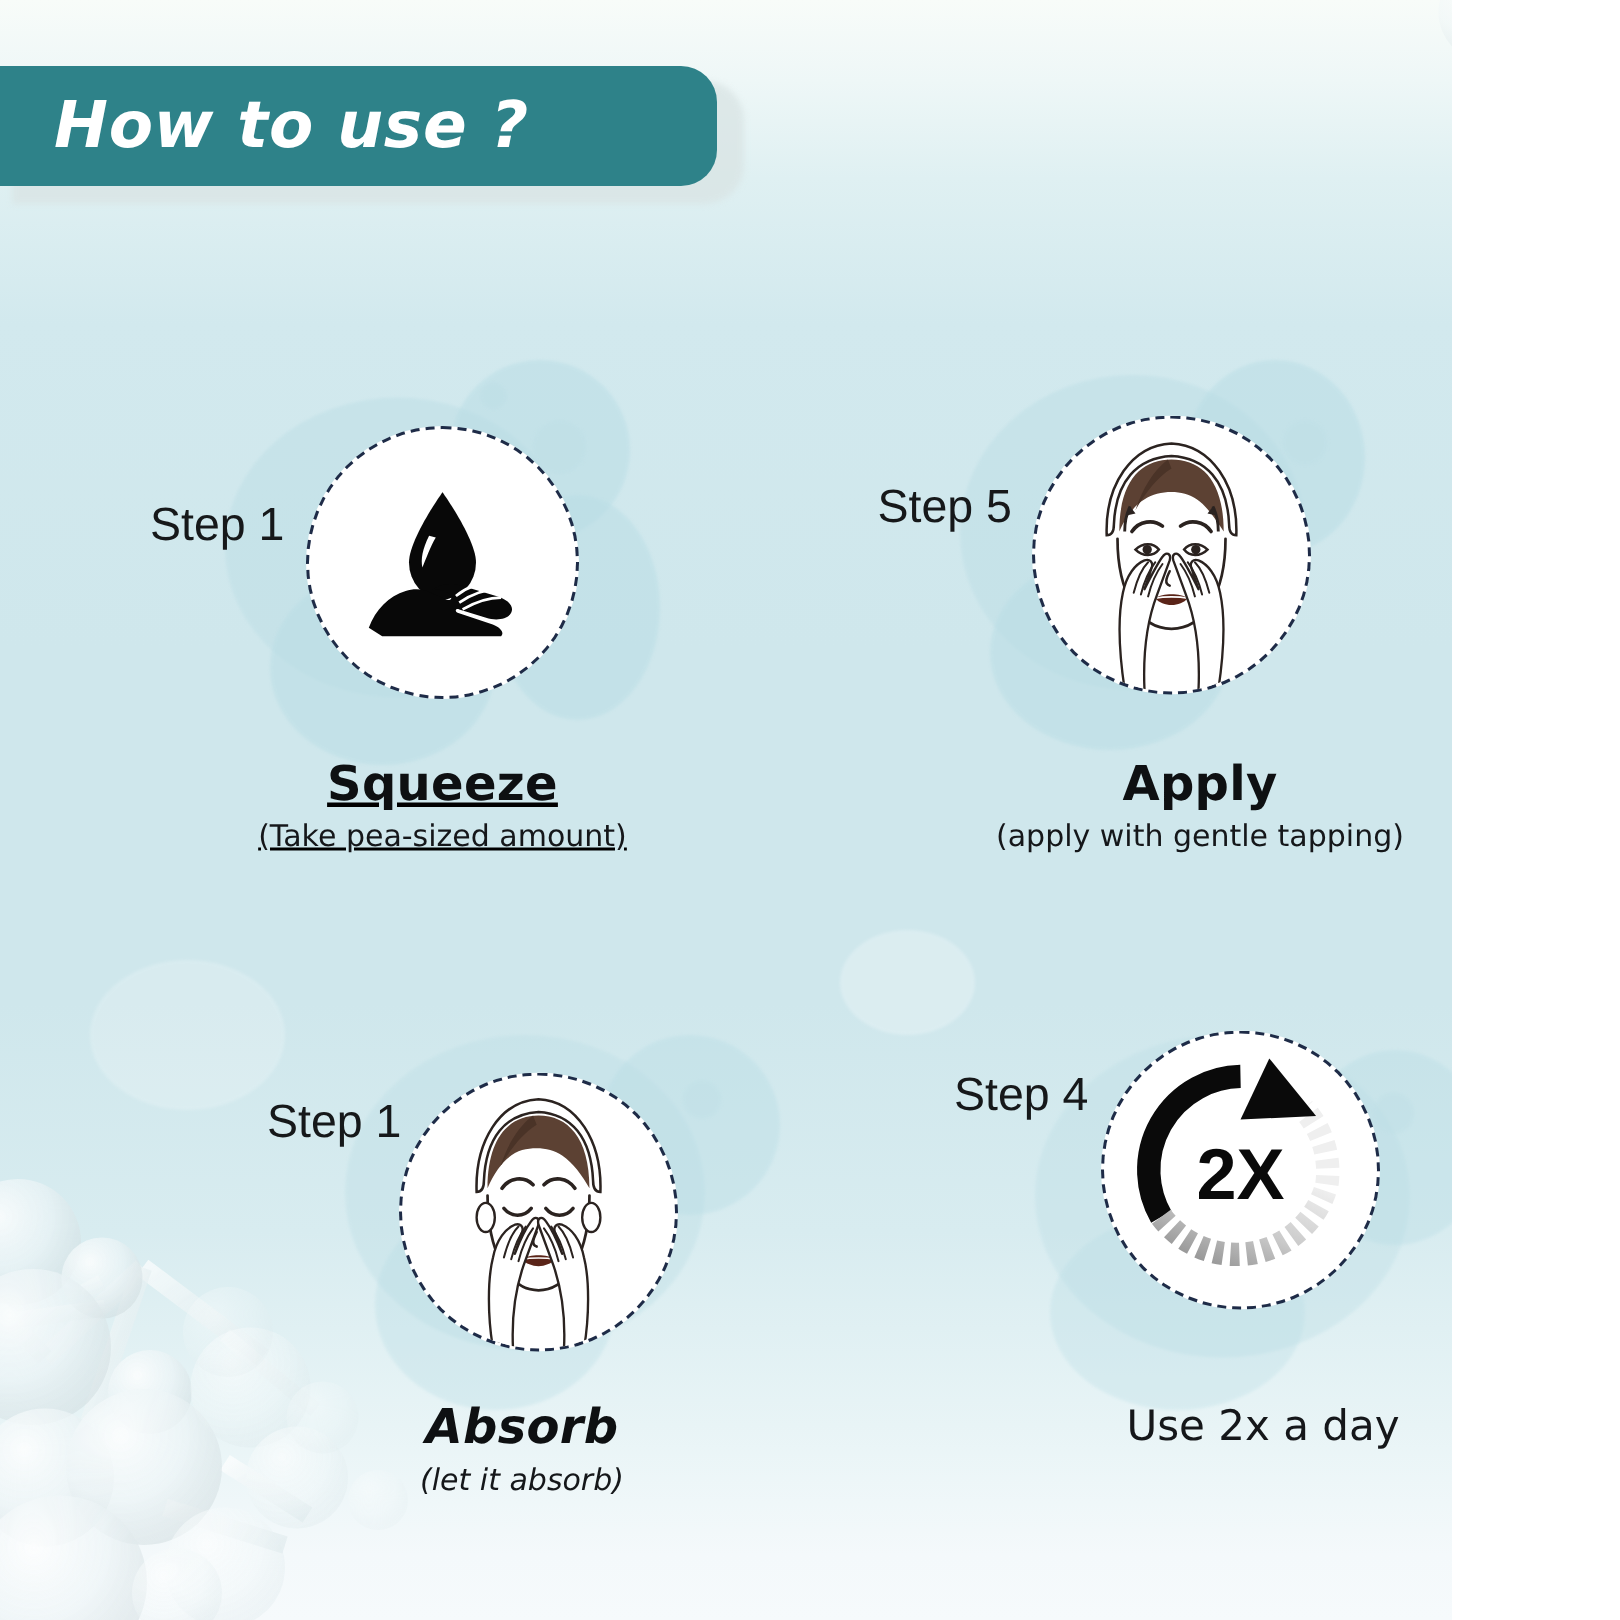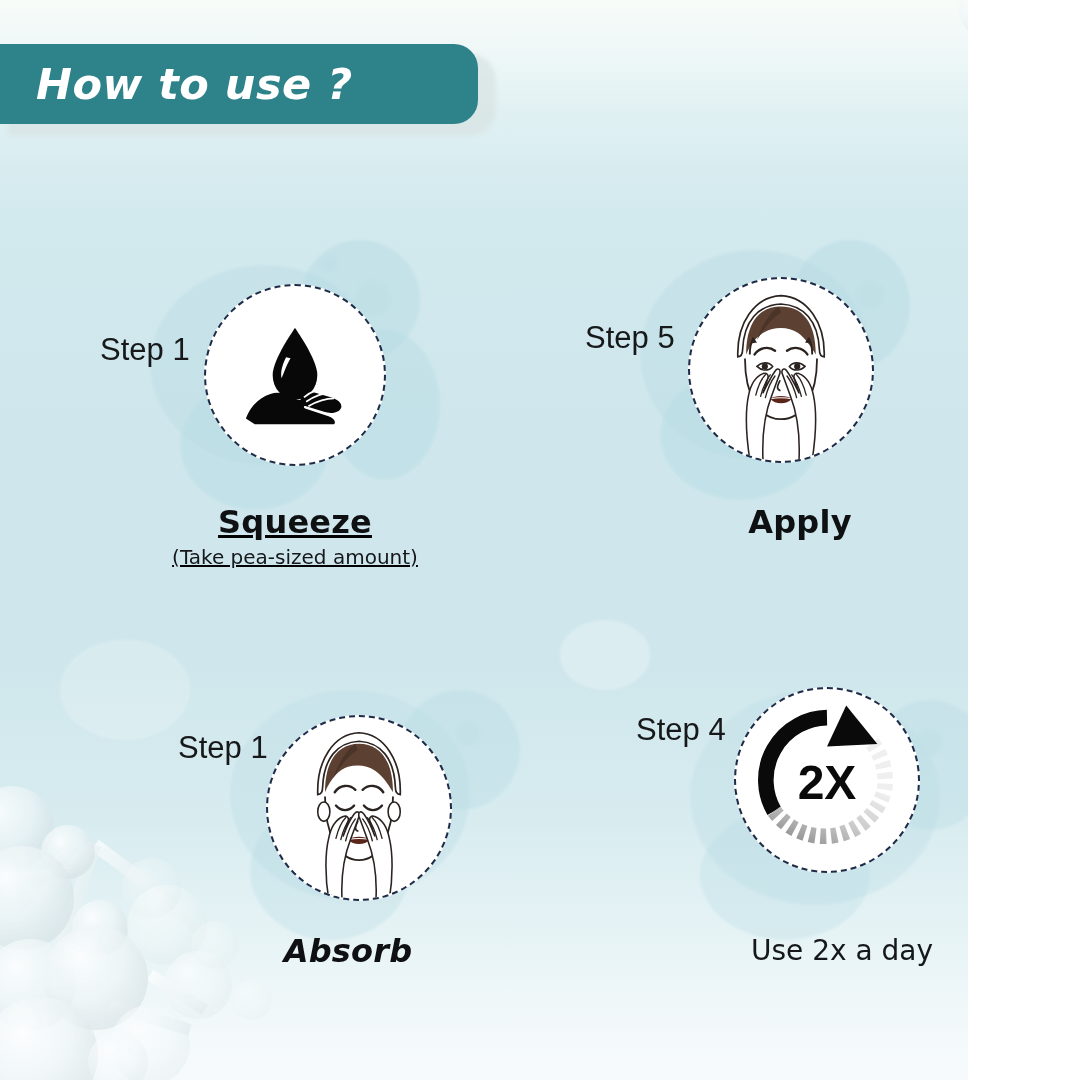--- a/index.html
+++ b/index.html
@@ -291,20 +291,21 @@
 
         <path d="M44 62 C44 56 45 52 47 48" stroke="#2b2320" stroke-width="1.6" fill="none"></path>
         <path d="M47 48 L45 53 L50 52 Z" fill="#2b2320"></path>
         <path d="M96 62 C96 56 95 52 93 48" stroke="#2b2320" stroke-width="1.6" fill="none"></path>
         <path d="M93 48 L90 52 L95 53 Z" fill="#2b2320"></path>
       </svg>
     </div>
 
     <div class="caption" style="left:520px; top:505px;">
       <div class="title">Apply</div>
+      <div class="sub">(apply with gentle tapping)</div>
     </div>
   </div>
 
   <div class="step">
     <div class="step-label" style="left:178px; top:730px;">Step 1</div>
 
     <div class="circle" style="left:266px; top:715px; width:186px; height:186px;">
       <svg viewBox="0 0 140 150" width="170" height="182">
         <g fill="none" stroke="#2b2320" stroke-width="1.5" stroke-linecap="round" stroke-linejoin="round">
           <path d="M54 118 C55 130 52 140 46 150"></path>
@@ -352,20 +353,21 @@
           <path d="M59 102 C61 94 64 88 67 84"></path>
           <path d="M89 100 C87 92 84 86 81 83"></path>
           <path d="M85 101 C83 93 80 87 77 83"></path>
           <path d="M81 102 C79 94 76 88 73 84"></path>
         </g>
       </svg>
     </div>
 
     <div class="caption" style="left:68px; top:934px;font-style:italic;">
       <div class="title">Absorb</div>
+      <div class="sub">(let it absorb)</div>
     </div>
   </div>
 
   <div class="step">
     <div class="step-label" style="left:636px; top:712px;">Step 4</div>
 
     <div class="circle" style="left:734px; top:687px; width:186px; height:186px;text-decoration:underline;">
       <svg viewBox="0 0 140 140" width="168" height="168">
         <defs>
           <linearGradient id="arcfade" x1="0" y1="1" x2="1" y2="0">

